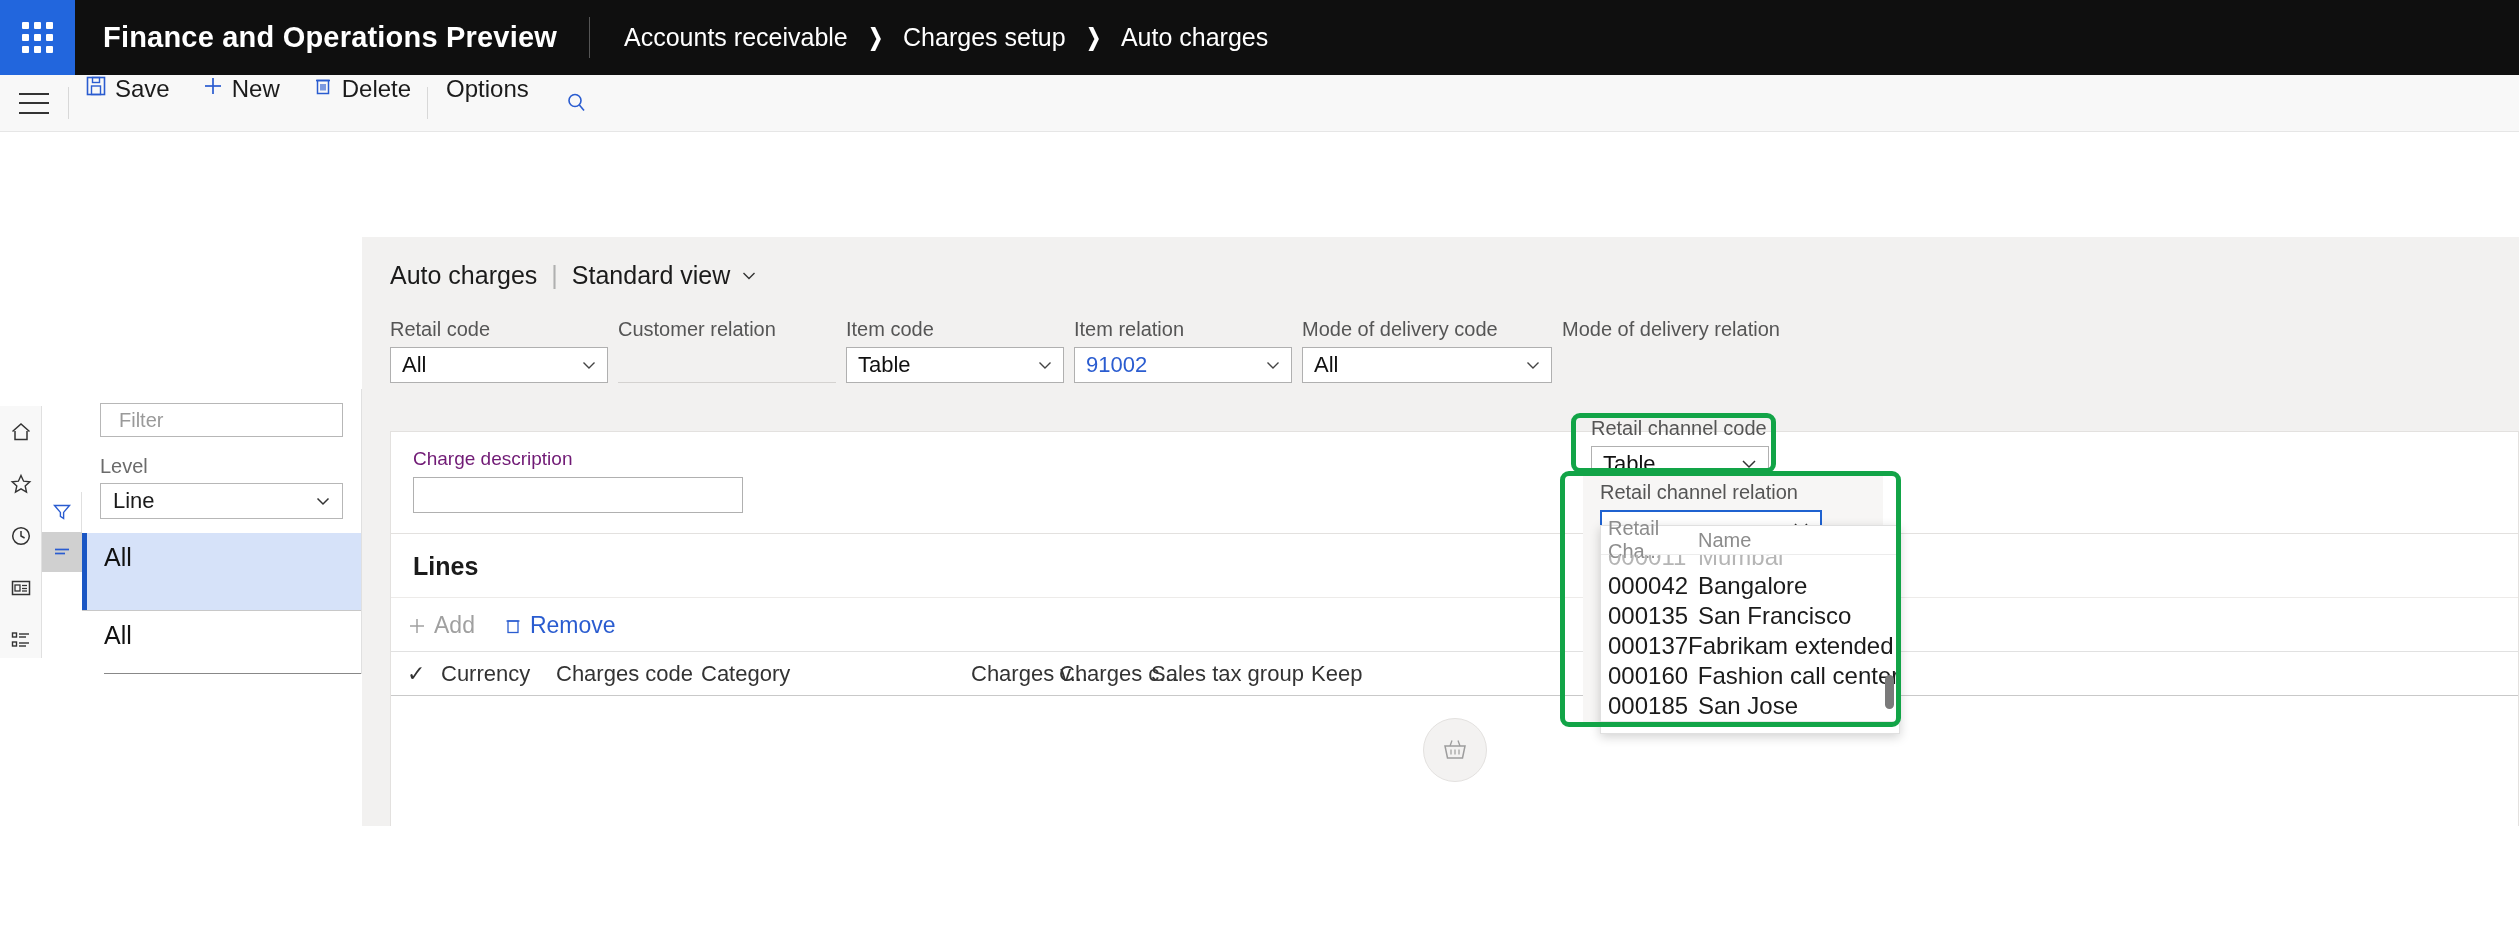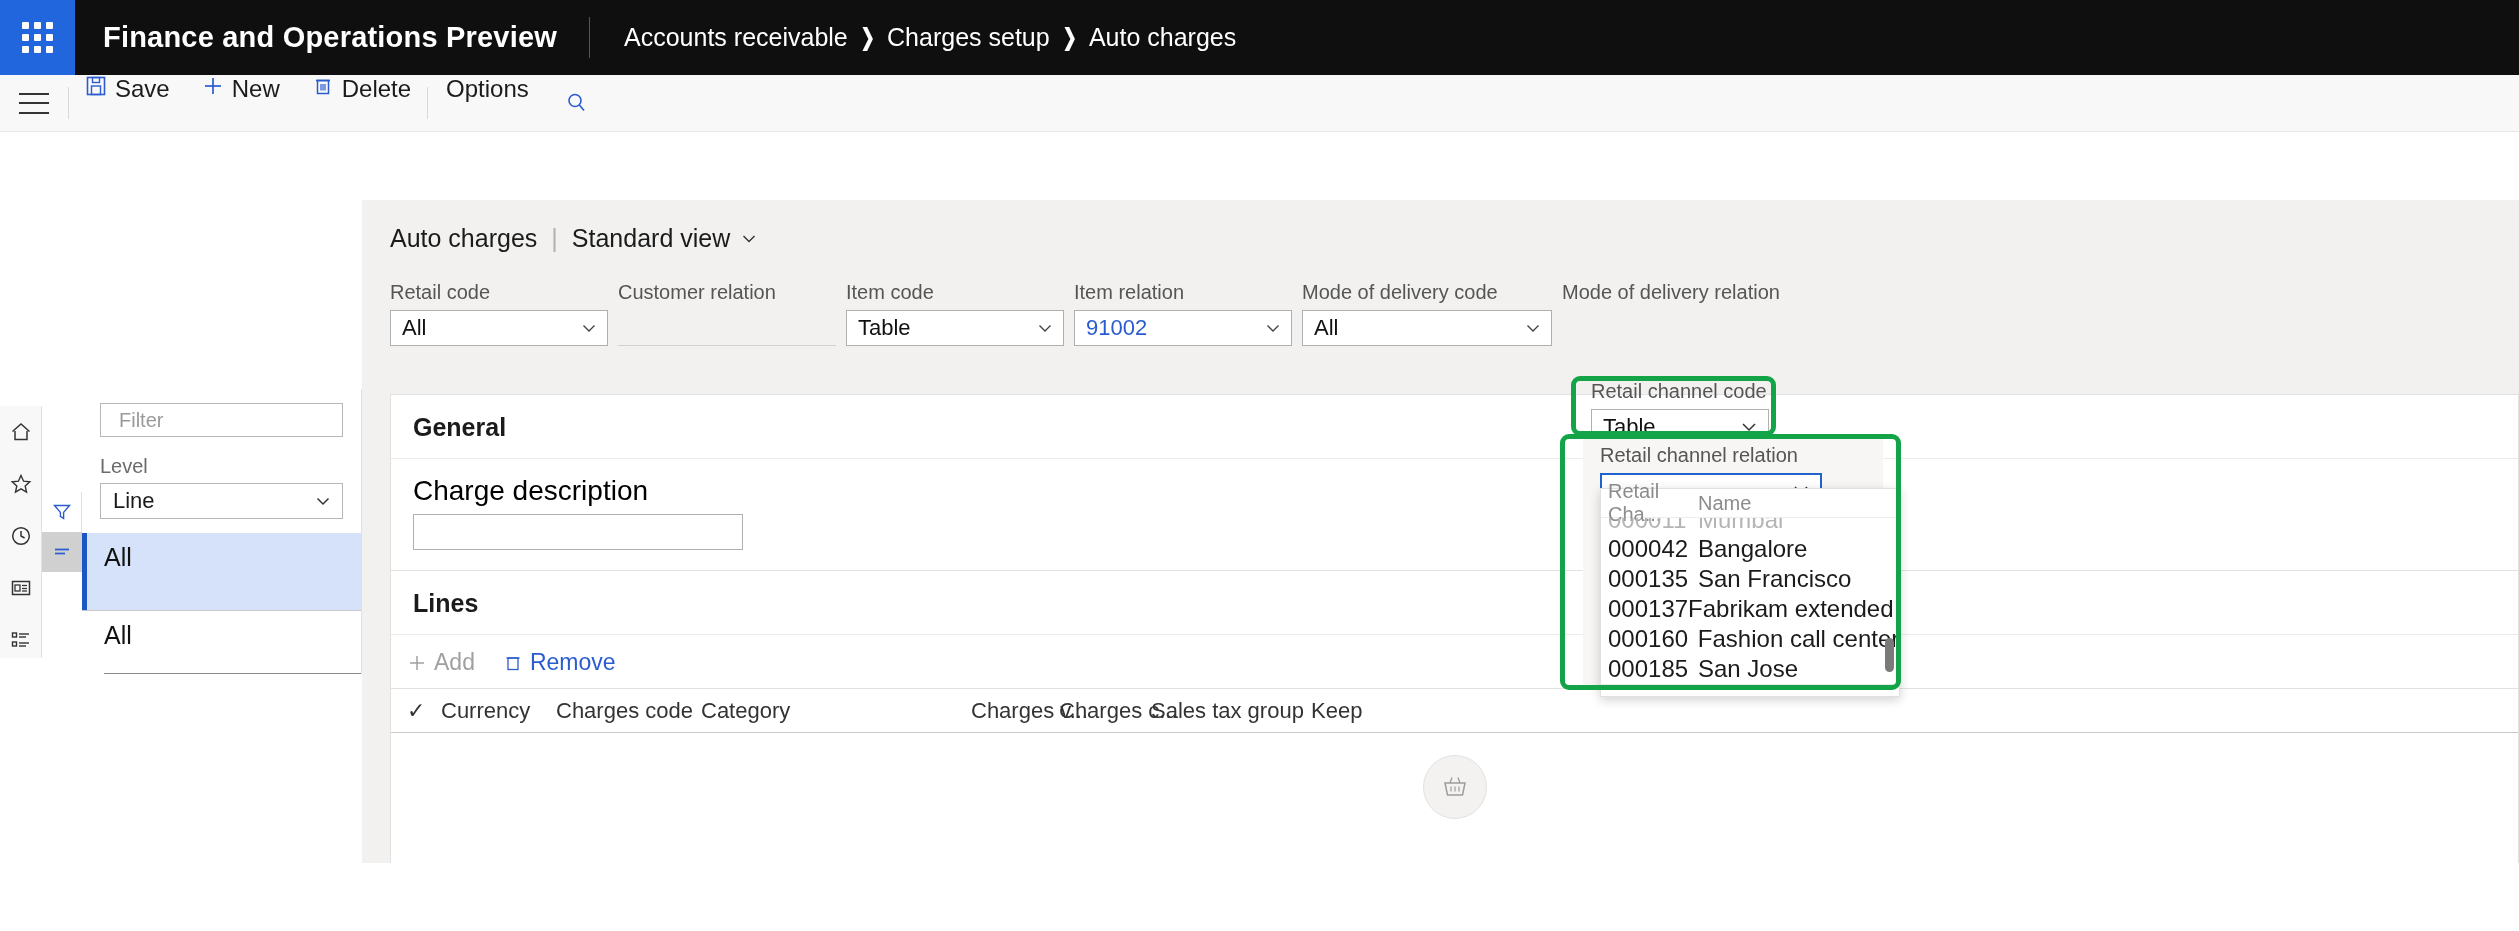--- a/index.html
+++ b/index.html
@@ -39,21 +39,21 @@
     font-size: 29px;
     font-weight: bold;
     letter-spacing: .2px;
     white-space: nowrap;
   }
   .nav-sep { width: 1px; background: #555; margin: 17px 0; }
   .breadcrumb {
     display: flex; align-items: center;
     padding-left: 34px;
     font-size: 25px;
-    gap: 10px;
+    gap: 18px;
     white-space: nowrap;
   }
   .breadcrumb .crumb { color: #ffffff; cursor: pointer; }
   .breadcrumb .chev { color: #ffffff; font-size: 23px; font-weight: bold; transform: scaleX(.75); }
 
   
   .cmdbar {
     height: 57px;
     background: #f8f8f8;
     border-bottom: 1px solid #e6e6e6;
@@ -181,21 +181,21 @@
     border: 1px solid #e3e1df;
     border-bottom: none;
   }
   .section.general { margin-top: 48px; }
   .section-title {
     font-size: 25px; color:#1b1b1b; font-weight: bold;
     padding: 18px 0 16px 22px;
     border-bottom: 1px solid #edebe9;
   }
   .section-body { padding: 16px 0 20px 22px; }
-  .desc-label { font-size: 28px; color:#000000; margin-bottom: 7px; }
+  .desc-label { font-size: 19px; color:#701a75; margin-bottom: 7px; }
   .desc-input {
     width: 330px; height: 36px;
     border: 1px solid #b0b0b0; background:#fff;
   }
 
   .grid-toolbar { display:flex; align-items:center; gap: 28px; padding: 14px 16px 12px 16px; }
   .gt-btn { display:flex; align-items:center; gap:7px; font-size:23px; cursor:pointer; }
   .gt-btn.disabled { color:#a0a0a0; }
   .gt-btn.act { color:#2a5cd0; }
 
@@ -504,21 +504,20 @@
 
       <div class="fld wide">
         <div class="lbl">Mode of delivery relation</div>
         <div class="inp nobox">
           <span></span>
         </div>
       </div>
     </div>
 
     <div class="section general">
-      <div class="section-title">General</div>
       <div class="section-body">
         <div class="desc-label">Charge description</div>
         <div class="desc-input"></div>
       </div>
     </div>
 
     <div class="section">
       <div class="section-title">Lines</div>
 
       <div class="grid-toolbar">

